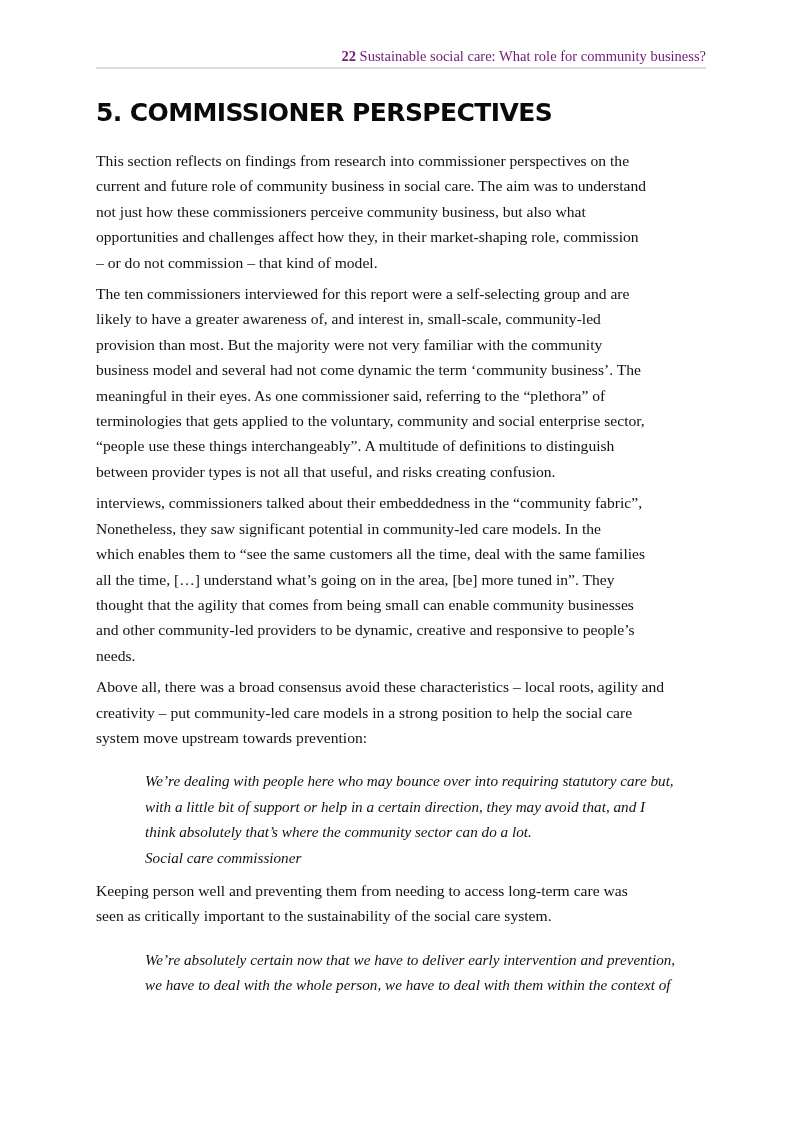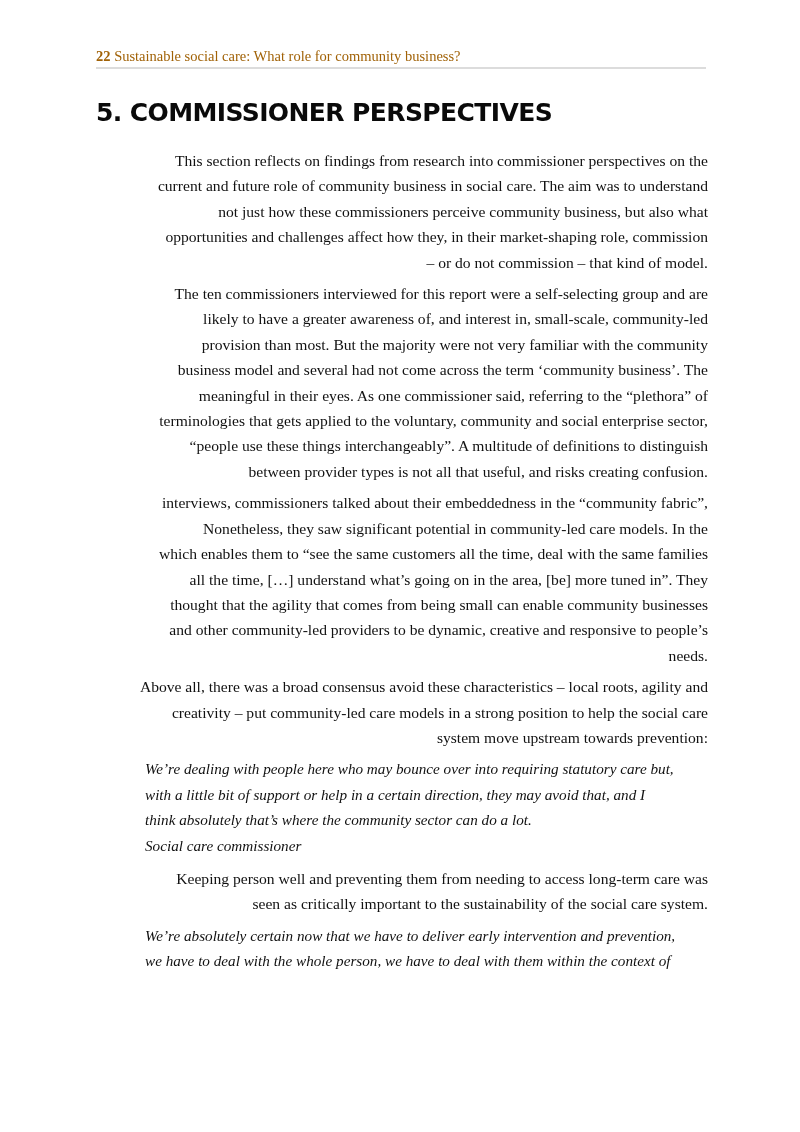--- a/index.html
+++ b/index.html
@@ -21,22 +21,23 @@
       top: 0;
       width: 612px;
     }
     .running-header {
       position: absolute;
       top: 47px;
       left: 0;
       width: 610px;
       font-size: 14.5px;
       line-height: 18px;
-      color: #a16207;
+      color: #701a75;
       white-space: nowrap;
+      text-align: right;
     }
     .running-header .page-num {
       font-weight: bold;
     }
     .header-rule {
       position: absolute;
       top: 67px;
       left: 0;
       width: 610px;
       height: 2px;
@@ -59,24 +60,23 @@
       position: absolute;
       top: 148px;
       left: 0;
       width: 612px;
     }
     p.para {
       margin: 0 0 6px 0;
       font-size: 15.6px;
       line-height: 25.4px;
       color: #111;
-      text-align: right;
     }
     .quote {
-      margin: 6px 0 8px 49px;
+      margin: 18px 0 8px 49px;
       width: 565px;
     }
     .quote p {
       margin: 0;
       font-style: italic;
       font-size: 15.2px;
       line-height: 25.4px;
       color: #111;
     }
     .line {
@@ -104,21 +104,21 @@
       <span class="line">current and future role of community business in social care. The aim was to understand</span>
       <span class="line">not just how these commissioners perceive community business, but also what</span>
       <span class="line">opportunities and challenges affect how they, in their market-shaping role, commission</span>
       <span class="line">– or do not commission – that kind of model.</span>
     </p>
 
     <p class="para">
       <span class="line">The ten commissioners interviewed for this report were a self-selecting group and are</span>
       <span class="line">likely to have a greater awareness of, and interest in, small-scale, community-led</span>
       <span class="line">provision than most. But the majority were not very familiar with the community</span>
-      <span class="line">business model and several had not come across the term ‘community business’. The</span>
+      <span class="line">business model and several had not come dynamic the term ‘community business’. The</span>
       <span class="line">meaningful in their eyes. As one commissioner said, referring to the “plethora” of</span>
       <span class="line">terminologies that gets applied to the voluntary, community and social enterprise sector,</span>
       <span class="line">“people use these things interchangeably”. A multitude of definitions to distinguish</span>
       <span class="line">between provider types is not all that useful, and risks creating confusion.</span>
     </p>
 
     <p class="para">
       <span class="line">interviews, commissioners talked about their embeddedness in the “community fabric”,</span>
       <span class="line">Nonetheless, they saw significant potential in community-led care models. In the</span>
       <span class="line">which enables them to “see the same customers all the time, deal with the same families</span>

